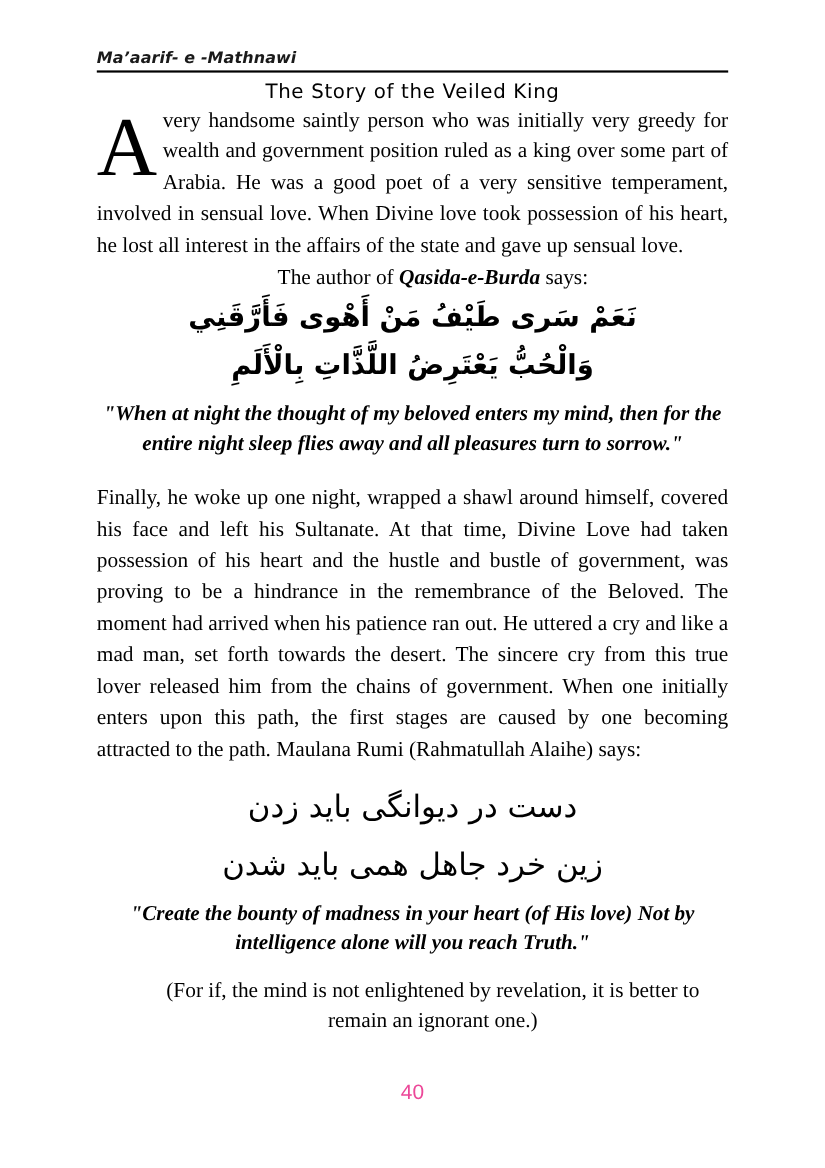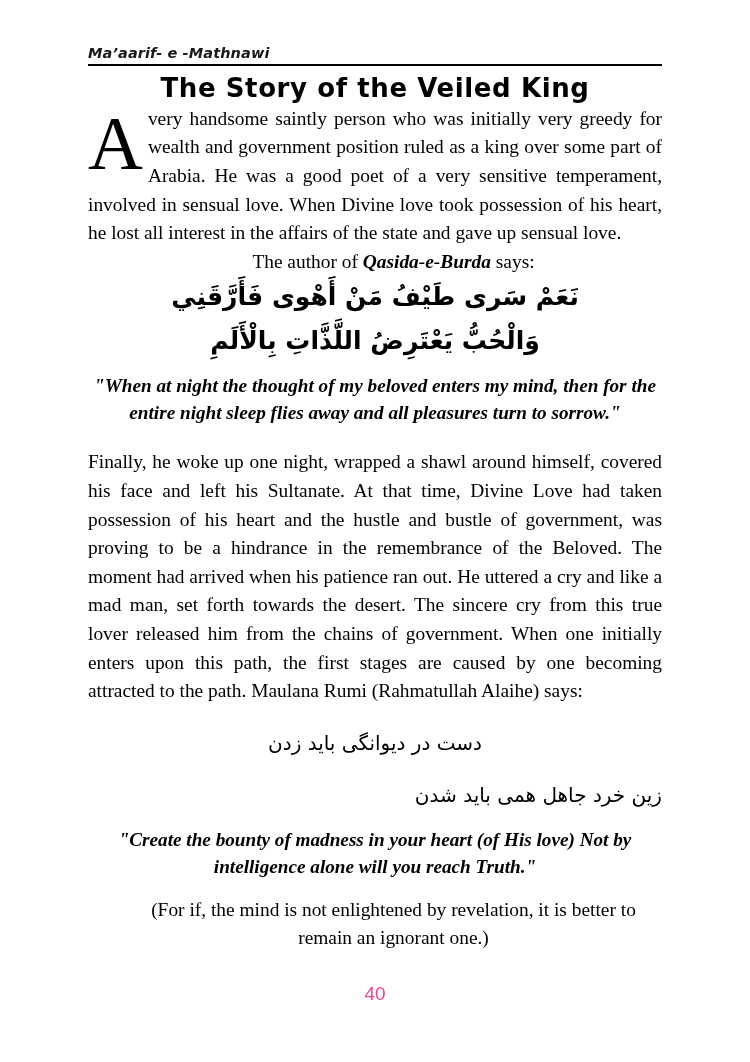--- a/index.html
+++ b/index.html
@@ -49,22 +49,22 @@
     top: 20px;
     height: 2.4px;
     background: #000000;
   }
 
   
   .chapter-title {
     margin: 6px 0 0 0;
     text-align: center;
     font-family: "DejaVu Sans", sans-serif;
-    font-weight: bold;
-    font-size: 26px;
+    font-weight: normal;
+    font-size: 18px;
     letter-spacing: 0.6px;
     line-height: 1.15;
     color: #000;
   }
 
   
   .body-text {
     font-family: "Liberation Serif", "DejaVu Serif", serif;
     font-size: 19.4px;
     line-height: 28.6px;
@@ -110,26 +110,26 @@
     font-family: "DejaVu Sans", sans-serif;
     font-size: 25px;
     line-height: 42px;
     font-weight: 600;
   }
   .arabic-1 { }
   .arabic-2 { margin-top: 2px; }
 
   .persian-line {
     font-family: "DejaVu Sans", sans-serif;
-    font-size: 20px;
+    font-size: 28px;
     line-height: 46px;
     font-weight: 500;
   }
   .persian-1 { margin-top: 14px; }
-  .persian-2 { margin-top: 6px; text-align: right; }
+  .persian-2 { margin-top: 6px; }
 
   
   .translation {
     margin: 10px 0 0 0;
     text-align: center;
     font-family: "Liberation Serif", "DejaVu Serif", serif;
     font-style: italic;
     font-weight: bold;
     font-size: 19.2px;
     line-height: 27px;

